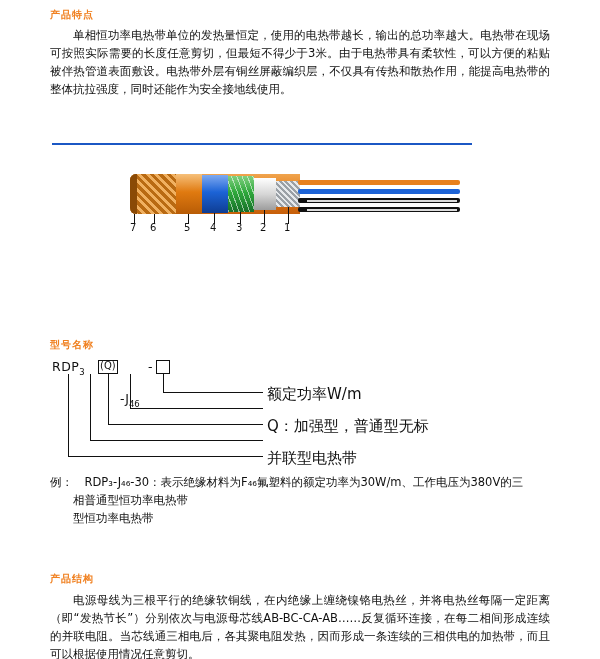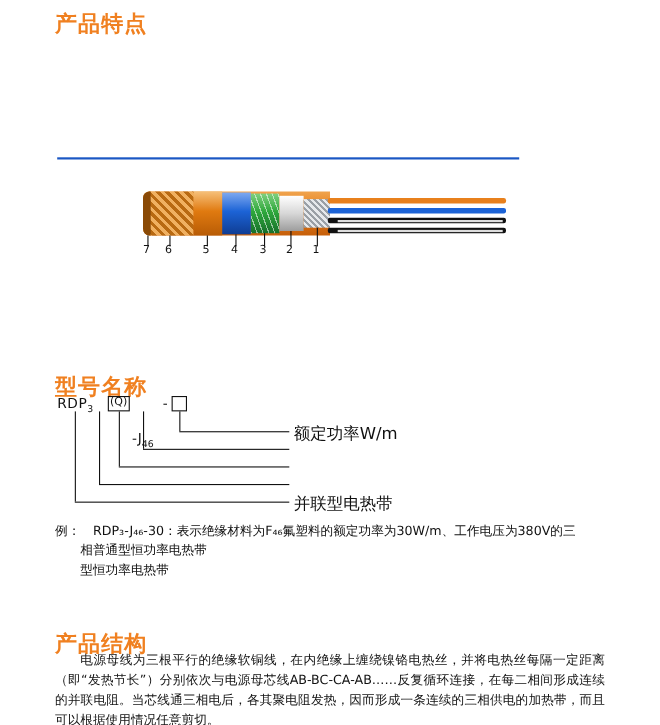--- a/index.html
+++ b/index.html
@@ -16,21 +16,21 @@
     position: relative;
   }
   .page {
     position: relative;
     width: 600px;
     height: 659px;
     box-sizing: border-box;
   }
   .sec-head {
     color: #f08020;
-    font-size: 20px;
+    font-size: 10px;
     font-weight: bold;
     letter-spacing: 1px;
     margin: 0;
   }
   .body-text {
     font-size: 11.5px;
     line-height: 18px;
     color: #111111;
     text-align: justify;
   }
@@ -137,20 +137,21 @@
   #s3-head { position: absolute; left: 50px; top: 572px; }
   #s3-body { position: absolute; left: 50px; top: 591px; width: 500px; }
 </style>
 </head>
 <body>
 
 <div class="page">
 
   <div id="s1-head" class="sec-head">产品特点</div>
 
+  <div id="s1-body" class="body-text indent">单相恒功率电热带单位的发热量恒定，使用的电热带越长，输出的总功率越大。电热带在现场可按照实际需要的长度任意剪切，但最短不得少于3米。由于电热带具有柔软性，可以方便的粘贴被伴热管道表面敷设。电热带外层有铜丝屏蔽编织层，不仅具有传热和散热作用，能提高电热带的整体抗拉强度，同时还能作为安全接地线使用。</div>
 
   <div id="blue-underline"></div>
 
   <div id="figure">
 
     <div style="position:absolute;left:0;top:14px;width:170px;height:40px;background:linear-gradient(#f0a44e,#e8801c 40%,#c65f0a);border-radius:6px 0 0 6px;"></div>
 
     <div style="position:absolute;left:0;top:14px;width:46px;height:40px;background:
          repeating-linear-gradient(45deg,#b96a12 0 3px,#f0b060 3px 6px);border-radius:6px 0 0 6px;"></div>
 
@@ -217,20 +218,21 @@
 
     <div class="vline" style="left:111px; top:16px; height:18px;"></div>
     <div class="hline" style="left:111px; top:34px; width:100px;"></div>
     <div class="mb-label" style="left:215px; top:27px;">额定功率W/m</div>
 
     <div class="vline" style="left:78px; top:16px; height:34px;"></div>
     <div class="hline" style="left:78px; top:50px; width:133px;"></div>
 
     <div class="vline" style="left:56px; top:16px; height:50px;"></div>
     <div class="hline" style="left:56px; top:66px; width:155px;"></div>
+    <div class="mb-label" style="left:215px; top:59px;">Q：加强型，普通型无标</div>
 
     <div class="vline" style="left:38px; top:16px; height:66px;"></div>
     <div class="hline" style="left:38px; top:82px; width:173px;"></div>
 
     <div class="vline" style="left:16px; top:16px; height:82px;"></div>
     <div class="hline" style="left:16px; top:98px; width:195px;"></div>
     <div class="mb-label" style="left:215px; top:91px;">并联型电热带</div>
   </div>
 
   <div id="example-block" class="body-text">

